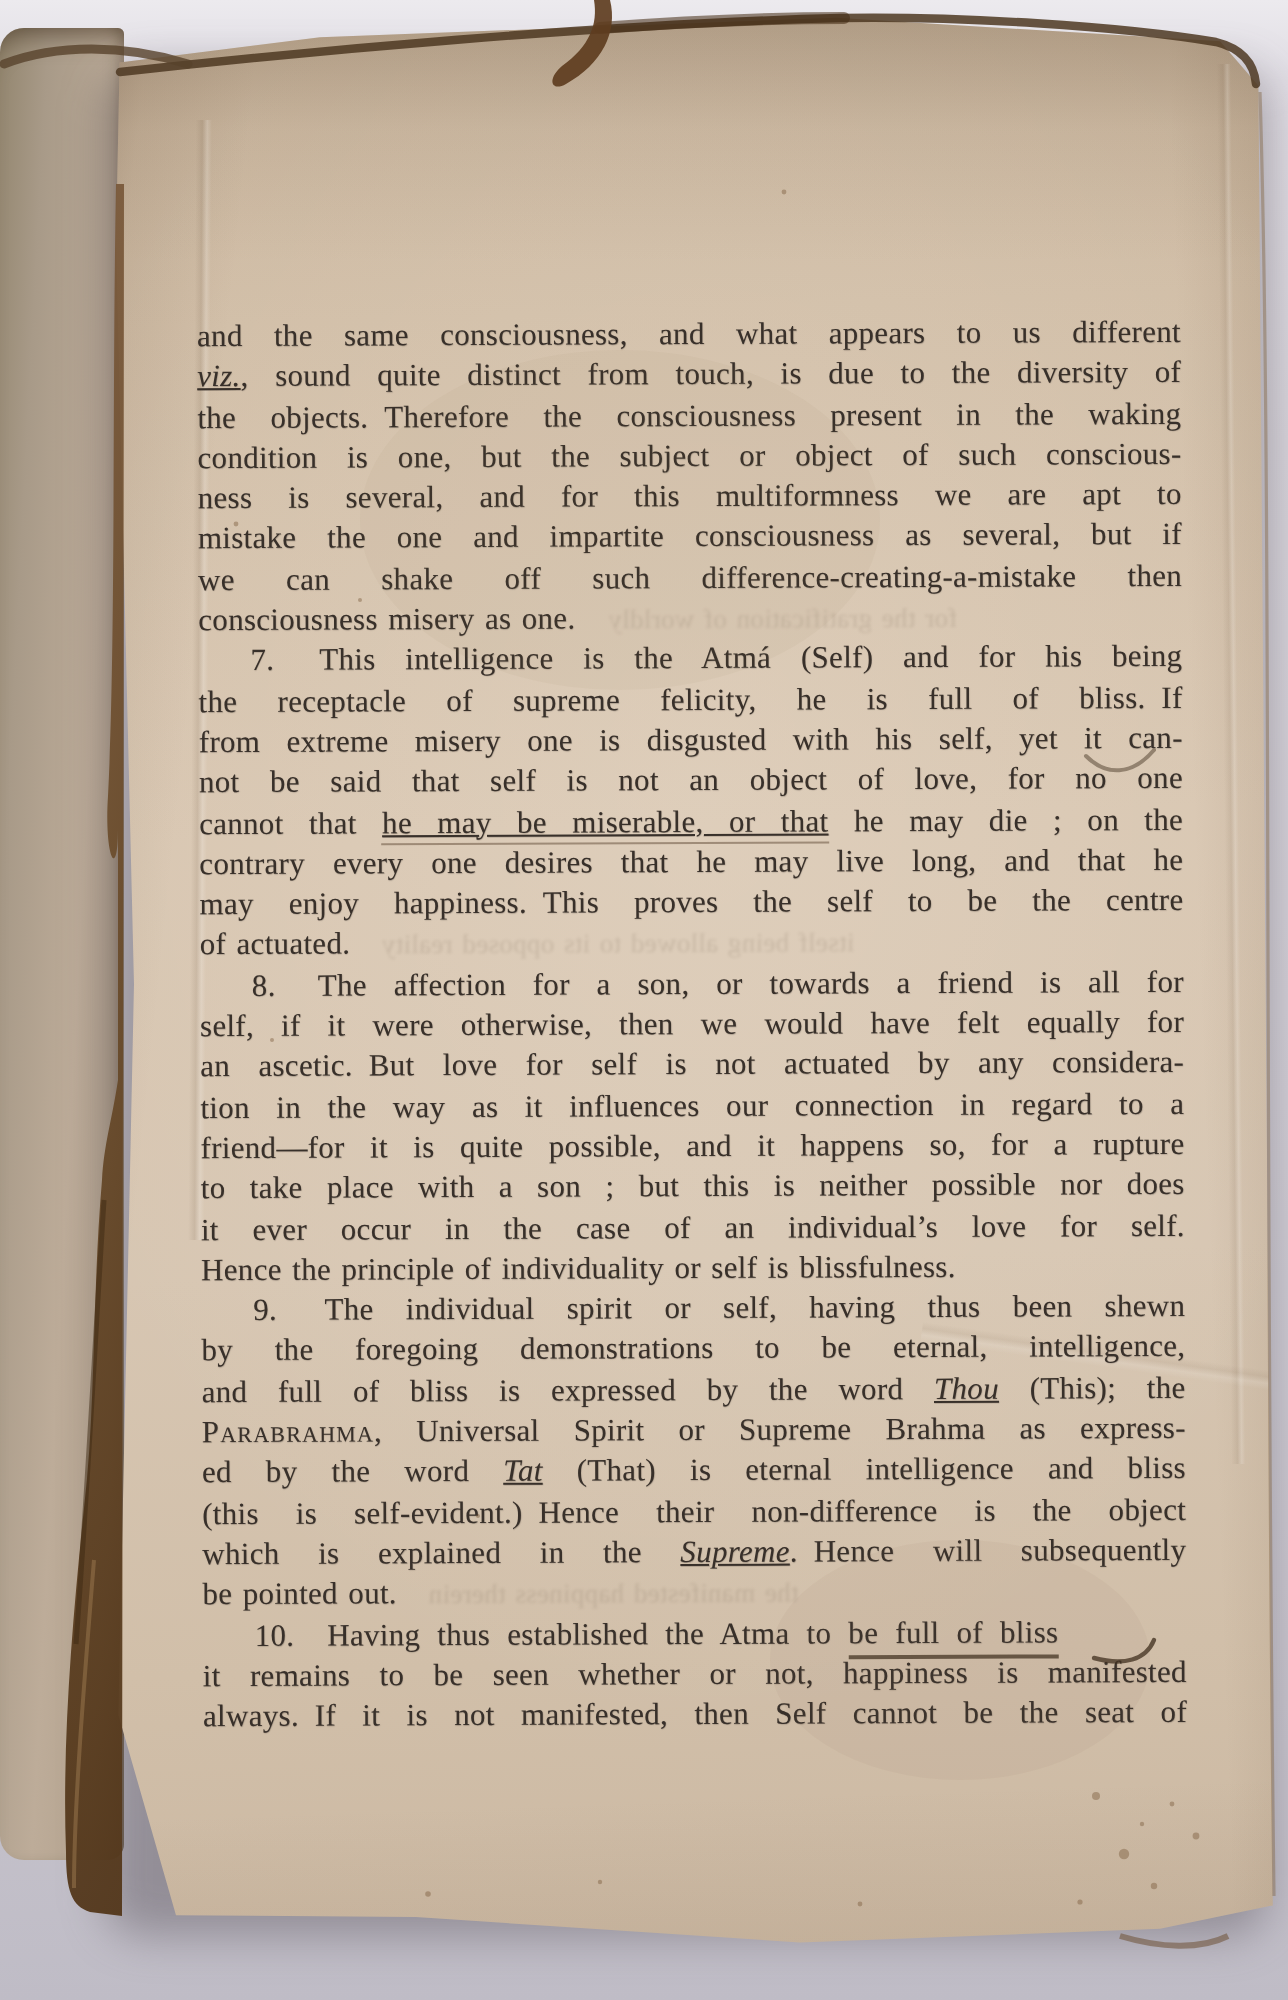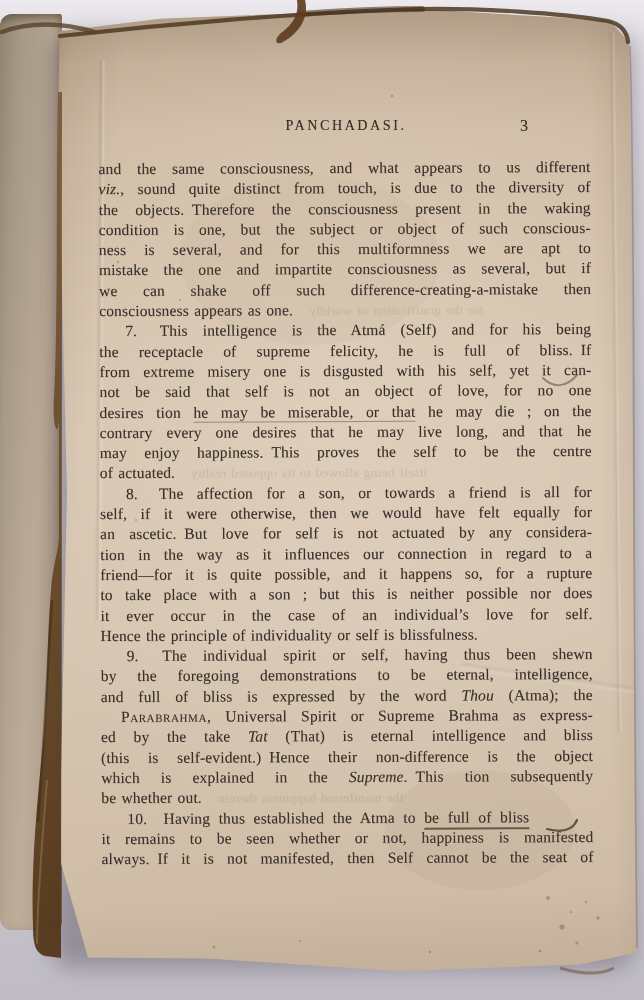--- a/index.html
+++ b/index.html
@@ -48,79 +48,75 @@
     text-shadow:.2px .3px .6px rgba(56,48,42,.45);}
   .body-text{
     position:absolute;left:60px;top:152px;width:492px;color:#38302a;
     transform:rotate(-.25deg);
   }
   .line{font-size:15.5px;line-height:20.3px;height:20.3px;letter-spacing:.15px;
     word-spacing:1.2px;text-shadow:.2px .3px .5px rgba(56,48,42,.35);overflow:visible;white-space:nowrap;}
   .line.just{white-space:normal;text-align:justify;text-align-last:justify;}
   .line.ind{text-indent:26px;}
   .line.sp{word-spacing:4.5px;}
-  .i{font-style:italic;}
-  .sc{font-variant:small-caps;letter-spacing:.6px;margin-left:20px;}
-  .u{border-bottom:1.6px solid rgba(95,74,53,.5);padding-bottom:1.5px;}
+  .i{font-style:italic;text-decoration:underline;}
+  .sc{font-variant:small-caps;letter-spacing:.6px;}
+  .u{border-bottom:1.6px solid rgba(95,74,53,.5);padding-bottom:1.5px;text-decoration:underline;}
   .u2{border-bottom:2px solid rgba(60,44,28,.72);padding-bottom:2px;text-align:center;}
   .g{display:inline-block;transform:scaleX(-1);opacity:.16;filter:blur(.7px);
      margin-left:16px;font-size:13.5px;color:#5f4e3c;text-shadow:none;}
   .artifacts{position:absolute;left:0;top:0;pointer-events:none;}
 </style>
 </head>
 <body>
 
 <div class="scene">
 
   <div class="prev-page"></div>
   <div class="page-shadow"></div>
 
   <div class="page">
     <div class="crease crease-gutter"></div>
     <div class="crease crease-right"></div>
     <div class="crease crease-diag"></div>
 
-    <div class="header">
-      <span class="title">PANCHADASI.</span>
-      <span class="pagenum">3</span>
-    </div>
 
     <div class="body-text" id="text-lines">
         <div class="line just"><span>and the same consciousness, and what appears to us different</span></div>
         <div class="line just"><span class="i">viz.</span><span>, sound quite distinct from touch, is due to the diversity of</span></div>
         <div class="line just"><span>the objects. Therefore the consciousness present in the waking</span></div>
         <div class="line just"><span>condition is one, but the subject or object of such conscious-</span></div>
         <div class="line just"><span>ness is several, and for this multiformness we are apt to</span></div>
         <div class="line just"><span>mistake the one and impartite consciousness as several, but if</span></div>
         <div class="line just"><span>we can shake off such difference-creating-a-mistake then</span></div>
-        <div class="line"><span>consciousness appears as one.</span><span class="g">for the gratification of worldly</span></div>
+        <div class="line"><span>consciousness misery as one.</span><span class="g">for the gratification of worldly</span></div>
         <div class="line just ind"><span>7.  This intelligence is the Atmá (Self) and for his being</span></div>
         <div class="line just"><span>the receptacle of supreme felicity, he is full of bliss. If</span></div>
         <div class="line just"><span>from extreme misery one is disgusted with his self, yet it can-</span></div>
         <div class="line just"><span>not be said that self is not an object of love, for no one</span></div>
-        <div class="line just"><span>desires tion </span><span class="u">he may be miserable, or that</span><span> he may die ; on the</span></div>
+        <div class="line just"><span>cannot that </span><span class="u">he may be miserable, or that</span><span> he may die ; on the</span></div>
         <div class="line just"><span>contrary every one desires that he may live long, and that he</span></div>
         <div class="line just"><span>may enjoy happiness. This proves the self to be the centre</span></div>
         <div class="line"><span>of actuated.</span><span class="g">itself being allowed to its opposed reality</span></div>
         <div class="line just ind"><span>8.  The affection for a son, or towards a friend is all for</span></div>
         <div class="line just"><span>self, if it were otherwise, then we would have felt equally for</span></div>
         <div class="line just"><span>an ascetic. But love for self is not actuated by any considera-</span></div>
         <div class="line just"><span>tion in the way as it influences our connection in regard to a</span></div>
         <div class="line just"><span>friend—for it is quite possible, and it happens so, for a rupture</span></div>
         <div class="line just"><span>to take place with a son ; but this is neither possible nor does</span></div>
         <div class="line just"><span>it ever occur in the case of an individual’s love for self.</span></div>
         <div class="line"><span>Hence the principle of individuality or self is blissfulness.</span></div>
         <div class="line just ind"><span>9.  The individual spirit or self, having thus been shewn</span></div>
         <div class="line just"><span>by the foregoing demonstrations to be eternal, intelligence,</span></div>
-        <div class="line just"><span>and full of bliss is expressed by the word </span><span class="i">Thou</span><span> (Atma); the</span></div>
+        <div class="line just"><span>and full of bliss is expressed by the word </span><span class="i">Thou</span><span> (This); the</span></div>
         <div class="line just"><span class="sc">Parabrahma</span><span>, Universal Spirit or Supreme Brahma as express-</span></div>
-        <div class="line just"><span>ed by the take </span><span class="i">Tat</span><span> (That) is eternal intelligence and bliss</span></div>
+        <div class="line just"><span>ed by the word </span><span class="i">Tat</span><span> (That) is eternal intelligence and bliss</span></div>
         <div class="line just"><span>(this is self-evident.) Hence their non-difference is the object</span></div>
-        <div class="line just"><span>which is explained in the </span><span class="i">Supreme</span><span>. This tion subsequently</span></div>
-        <div class="line"><span>be whether out.</span><span class="g">the manifested happiness therein</span></div>
+        <div class="line just"><span>which is explained in the </span><span class="i">Supreme</span><span>. Hence will subsequently</span></div>
+        <div class="line"><span>be pointed out.</span><span class="g">the manifested happiness therein</span></div>
         <div class="line ind sp"><span>10.  Having thus established the Atma to </span><span class="u2">be full of bliss</span></div>
         <div class="line just"><span>it remains to be seen whether or not, happiness is manifested</span></div>
         <div class="line just"><span>always. If it is not manifested, then Self cannot be the seat of</span></div>
       </div>
   </div>
 
   <svg class="artifacts" width="644" height="1000" viewBox="0 0 644 1000">
     <defs>
       <linearGradient id="spineg" x1="0" y1="0" x2="0" y2="1">
         <stop offset="0" stop-color="#7a5a3c"></stop>

